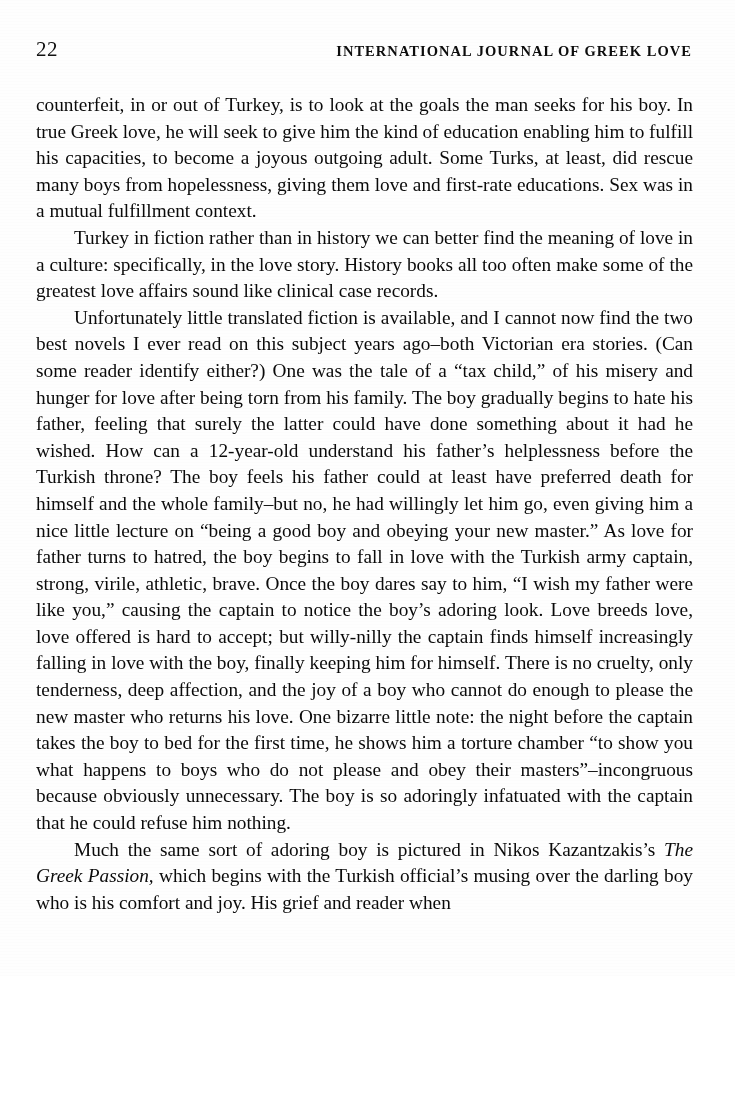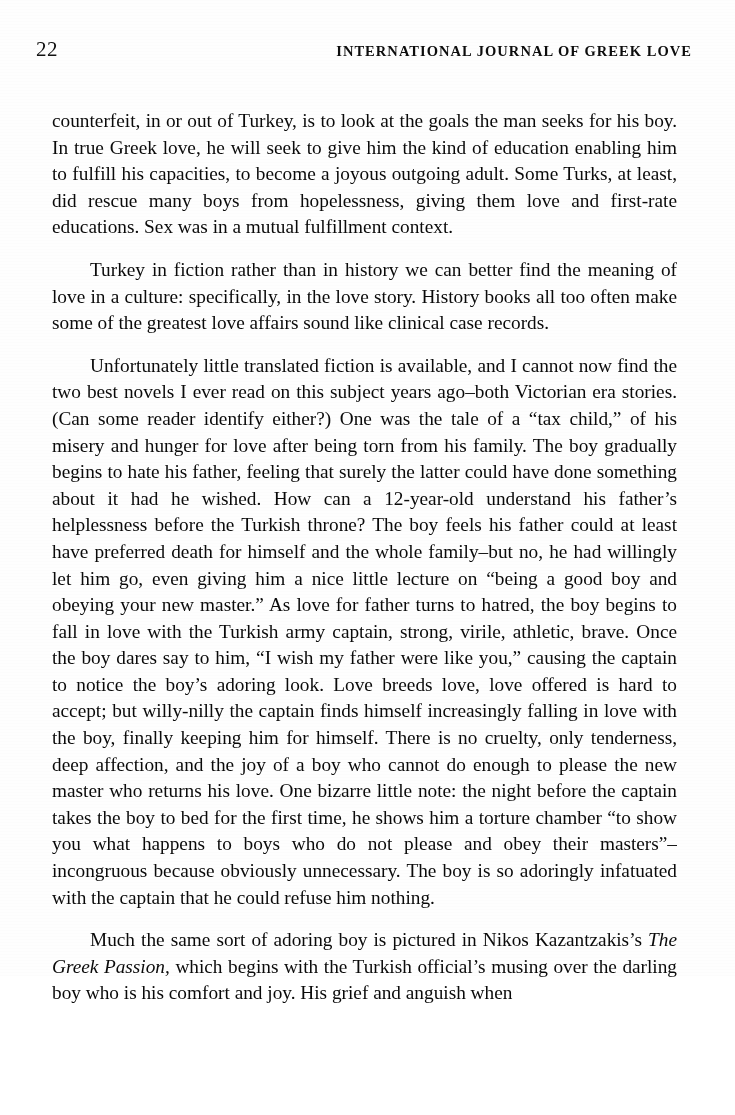--- a/index.html
+++ b/index.html
@@ -52,21 +52,21 @@
   }
 
   
   .textblock {
     position: absolute;
     left: 36px;
     top: 92px;
     width: 657px;
   }
   p.para {
-    margin: 16px;
+    margin: 0;
     font-size: 19.3px;
     line-height: 26.6px;
     text-align: justify;
     text-justify: inter-word;
     color: #0a0a0a;
     -webkit-font-smoothing: none;
   }
   p.para.indent {
     text-indent: 38px;
   }
@@ -98,18 +98,18 @@
   </div>
 
   <div class="textblock">
 
     <p class="para first">counterfeit, in or out of Turkey, is to look at the goals the man seeks for his boy. In true Greek love, he will seek to give him the kind of education enabling him to fulfill his capacities, to become a joyous outgoing adult. Some Turks, at least, did rescue many boys from hopelessness, giving them love and first-rate educations. Sex was in a mutual fulfillment context.</p>
 
     <p class="para indent">Turkey in fiction rather than in history we can better find the meaning of love in a culture: specifically, in the love story. History books all too often make some of the greatest love affairs sound like clinical case records.</p>
 
     <p class="para indent">Unfortunately little translated fiction is available, and I cannot now find the two best novels I ever read on this subject years ago–both Victorian era stories. (Can some reader identify either?) One was the tale of a “tax child,” of his misery and hunger for love after being torn from his family. The boy gradually begins to hate his father, feeling that surely the latter could have done something about it had he wished. How can a 12-year-old understand his father’s helplessness before the Turkish throne? The boy feels his father could at least have preferred death for himself and the whole family–but no, he had willingly let him go, even giving him a nice little lecture on “being a good boy and obeying your new master.” As love for father turns to hatred, the boy begins to fall in love with the Turkish army captain, strong, virile, athletic, brave. Once the boy dares say to him, “I wish my father were like you,” causing the captain to notice the boy’s adoring look. Love breeds love, love offered is hard to accept; but willy-nilly the captain finds himself increasingly falling in love with the boy, finally keeping him for himself. There is no cruelty, only tenderness, deep affection, and the joy of a boy who cannot do enough to please the new master who returns his love. One bizarre little note: the night before the captain takes the boy to bed for the first time, he shows him a torture chamber “to show you what happens to boys who do not please and obey their masters”–incongruous because obviously unnecessary. The boy is so adoringly infatuated with the captain that he could refuse him nothing.</p>
 
-    <p class="para indent"><span>Much the same sort of adoring boy is pictured in Nikos Kazantzakis’s </span><span class="booktitle">The Greek Passion,</span><span> which begins with the Turkish official’s musing over the darling boy who is his comfort and joy. His grief and anguish when</span></p>
+    <p class="para indent"><span>Much the same sort of adoring boy is pictured in Nikos Kazantzakis’s </span><span class="booktitle">The Greek Passion,</span><span> which begins with the Turkish official’s musing over the darling boy who is his comfort and joy. His grief and reader when</span></p>
 
   </div>
 
   <div class="grain"></div>
 </div>
 
 </body></html>

